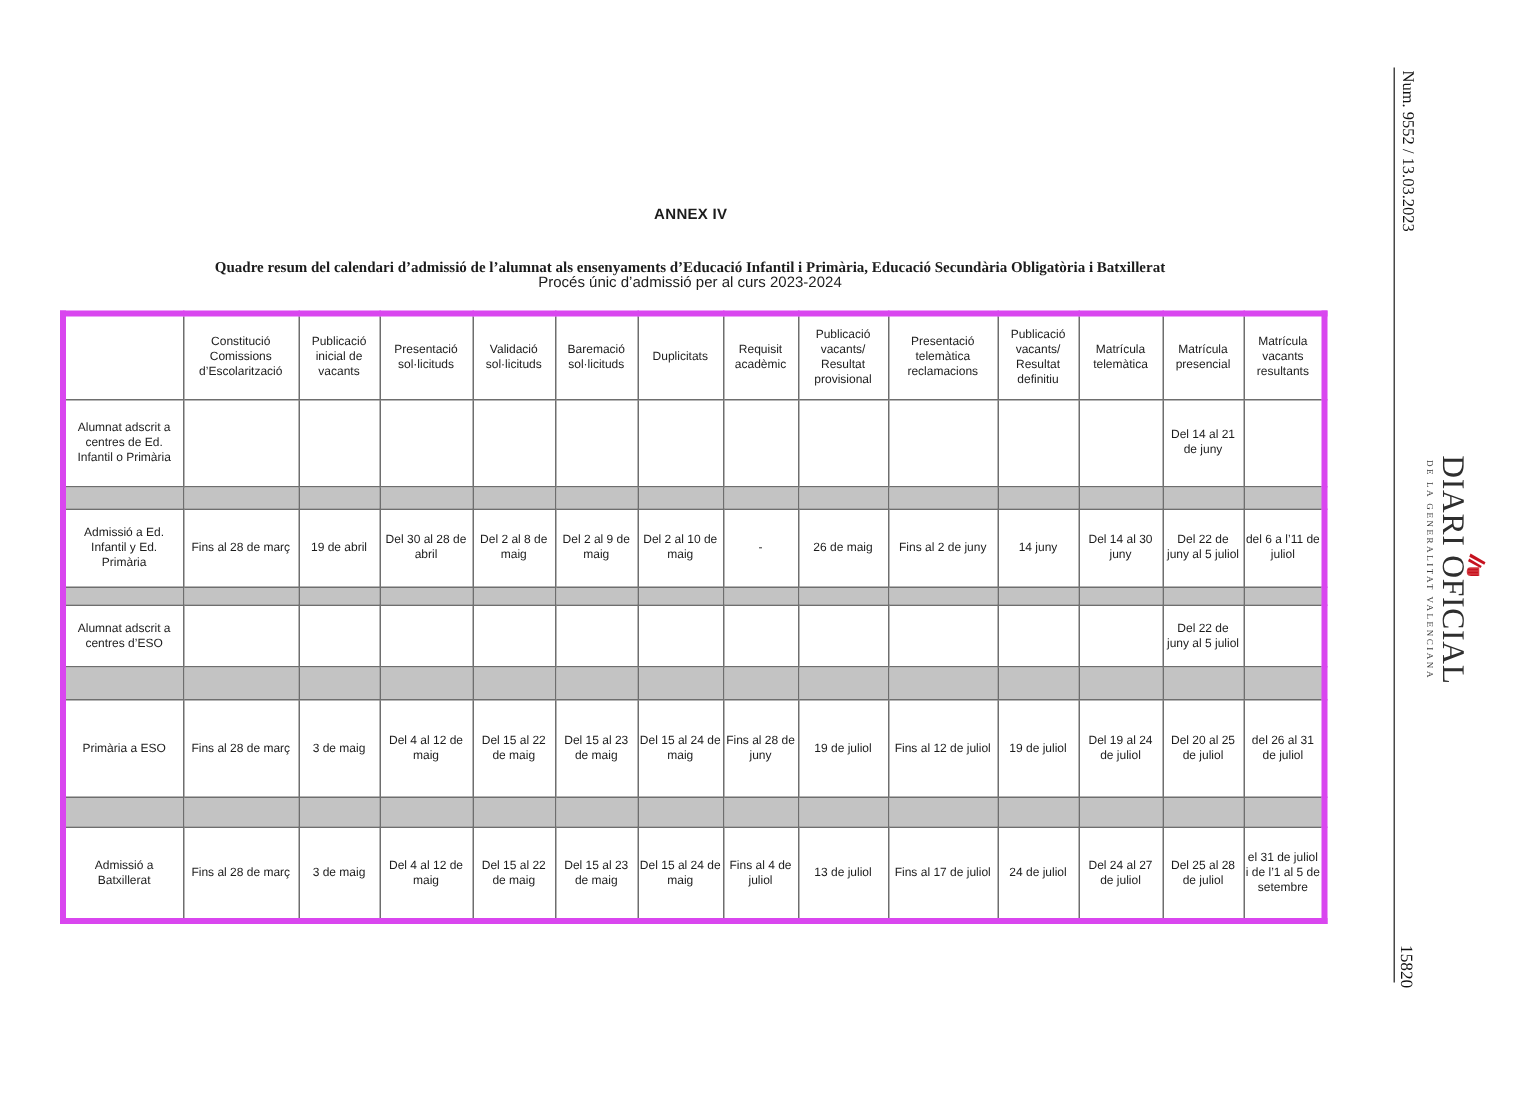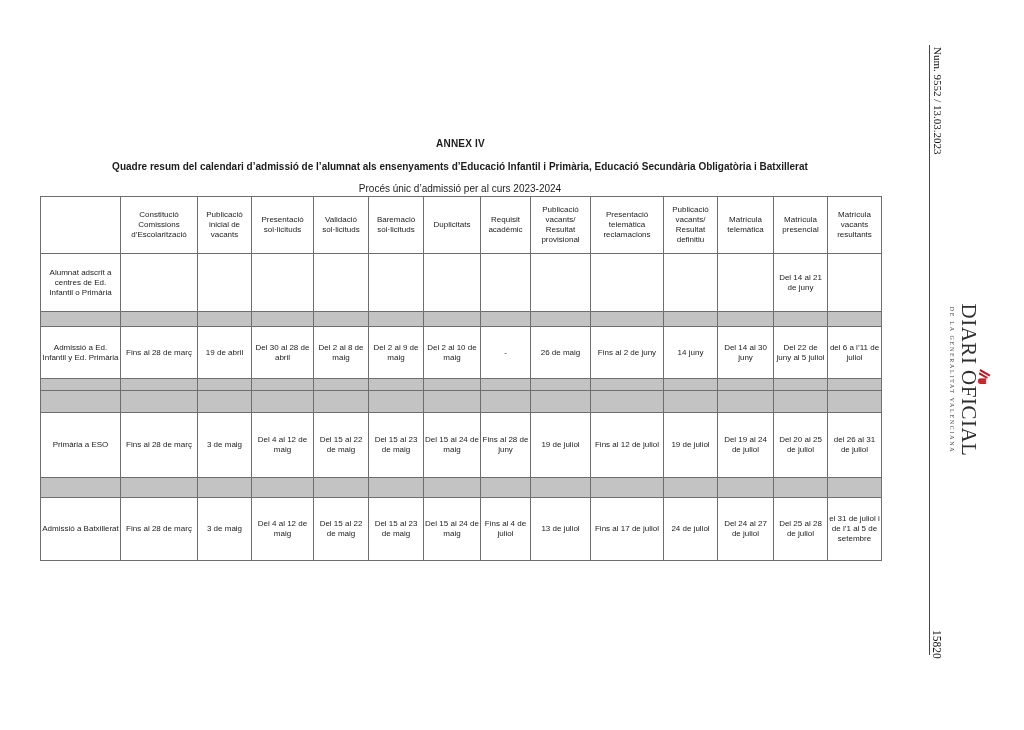--- a/index.html
+++ b/index.html
@@ -6,32 +6,32 @@
   html,body { width:1024px; height:730px; }
   body {
     position:relative; overflow:hidden; background:#ffffff;
     font-family:"Liberation Sans", sans-serif; color:#1c1c1c;
   }
   .annex-title {
     position:absolute; left:40px; top:138px; width:841px;
     text-align:center; font-weight:bold; font-size:10px; letter-spacing:.2px;
   }
   .main-title {
-    position:absolute; left:0; top:161px; width:920px;
-    text-align:center; font-weight:bold; font-size:10px;
+    position:absolute; left:0; top:173px; width:920px;
+    text-align:center; font-weight:bold; font-size:10px;font-family:Liberation Serif, serif;
   }
   .sub-title {
     position:absolute; left:0; top:183px; width:920px;
     text-align:center; font-weight:normal; font-size:10px;
   }
   table.cal {
-    position:absolute; left:40px; top:196px; width:841px;
+    position:absolute; left:40px; top:207px; width:841px;
     border-collapse:collapse; table-layout:fixed;
     font-size:8px; line-height:1.25;
-    border:1px solid #d946ef;
+    border:4px solid #d946ef;
   }
   .cal th, .cal td {
     border:1px solid #6e6e6e; text-align:center; vertical-align:middle;
     padding:1px 1px; font-weight:normal; overflow:hidden;
   }
   .cal thead tr { height:57px; }
   .cal tr.sep td { background:var(--sep,#c3c3c3); }
   
   .margin-rule { position:absolute; left:929px; top:45px; width:1px; height:610px; background:#474747; }
   .issue-number {
@@ -153,20 +153,36 @@
         <td></td>
         <td></td>
         <td></td>
         <td></td>
         <td></td>
         <td></td>
         <td></td>
         <td></td>
         <td></td>
       </tr>
+      <tr style="height: 41px;">
+        <td>Alumnat adscrit a centres d’ESO</td>
+        <td></td>
+        <td></td>
+        <td></td>
+        <td></td>
+        <td></td>
+        <td></td>
+        <td></td>
+        <td></td>
+        <td></td>
+        <td></td>
+        <td></td>
+        <td>Del 22 de juny al 5 juliol</td>
+        <td></td>
+      </tr>
       <tr class="sep" style="height: 22px;">
         <td></td>
         <td></td>
         <td></td>
         <td></td>
         <td></td>
         <td></td>
         <td></td>
         <td></td>
         <td></td>

